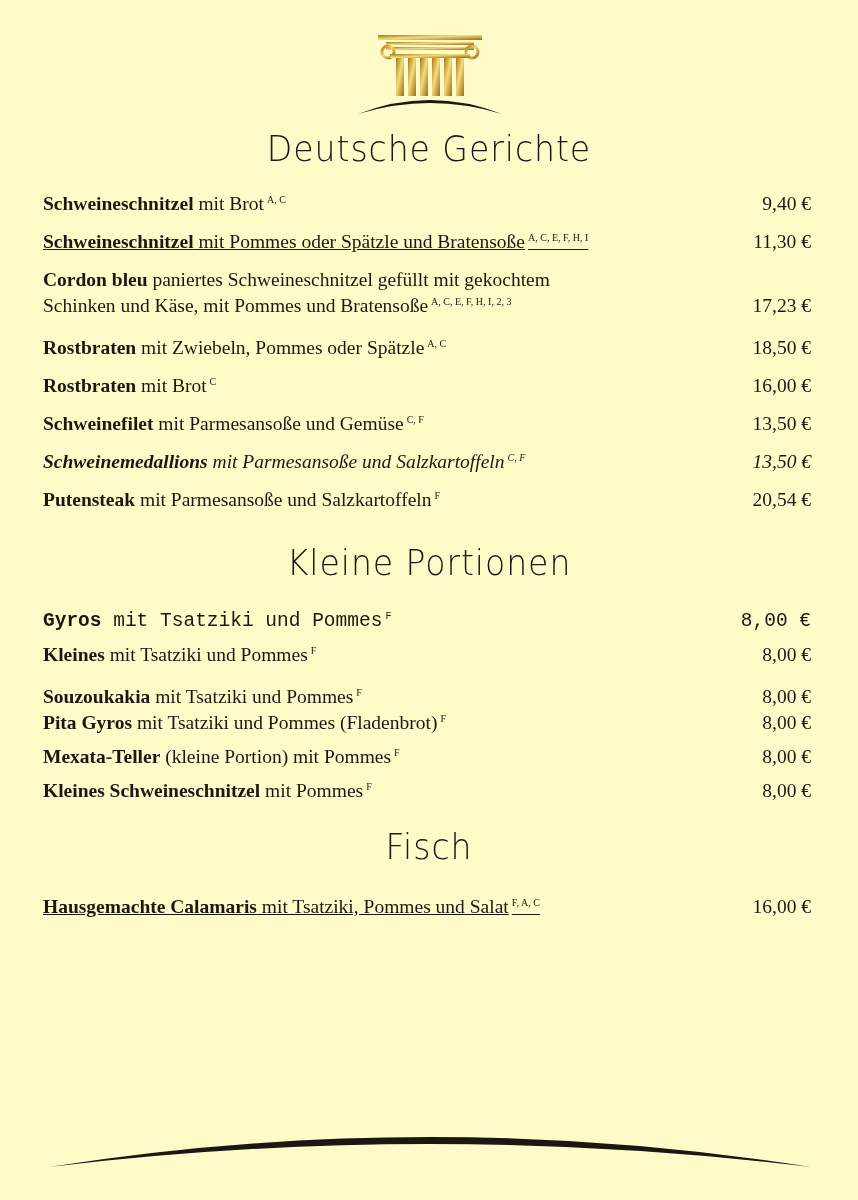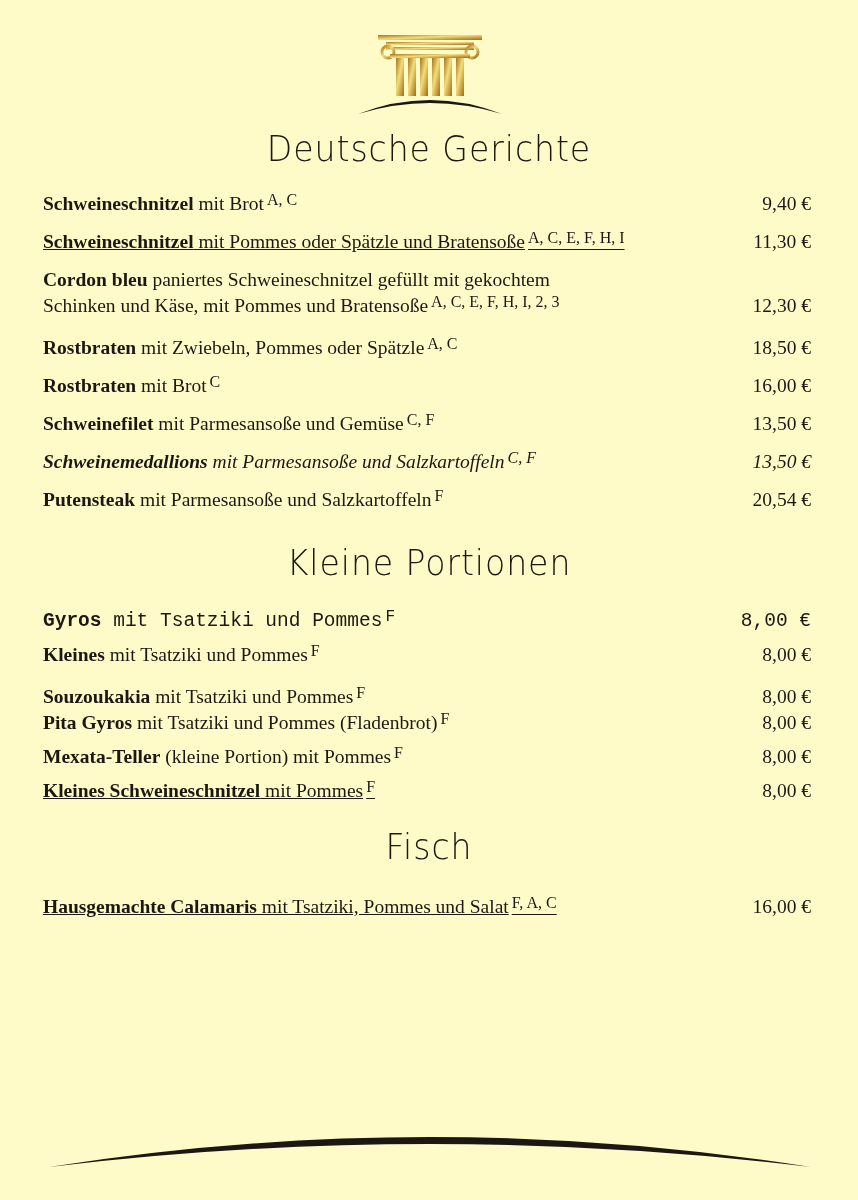--- a/index.html
+++ b/index.html
@@ -20,21 +20,21 @@
       letter-spacing: 1px;
       color: #1c1712;
       transform: scaleX(0.92);
     }
     .item {
       position: absolute; left: 43px; width: 768px;
       font-size: 19.5px; line-height: 26px;
     }
     .item .desc { display: inline; }
     .item b { font-weight: bold; }
-    .item sup { font-size: 16px; vertical-align: top; position: relative; top: -4px; margin-left: 3px; }
+    .item sup { font-size: 10px; vertical-align: top; position: relative; top: -4px; margin-left: 3px; }
     .item .price { position: absolute; right: 0; bottom: 0; }
     .swoosh { position: absolute; left: 45px; top: 1125px; width: 770px; height: 50px; }
   </style>
 </head>
 <body>
 
 <svg class="logo" viewBox="0 0 160 90">
   <defs>
     <linearGradient id="gold" x1="0" y1="0" x2="1" y2="1">
       <stop offset="0" stop-color="#a9751c"></stop>
@@ -63,21 +63,21 @@
   <b>Schweineschnitzel</b><span class="desc"> mit Brot</span><sup>A, C</sup>
   <span class="price">9,40 €</span>
 </div>
 <div class="item" style="top:229px;text-decoration:underline;">
   <b>Schweineschnitzel</b><span class="desc"> mit Pommes oder Spätzle und Bratensoße</span><sup>A, C, E, F, H, I</sup>
   <span class="price">11,30 €</span>
 </div>
 <div class="item" style="top:267px;">
   <b>Cordon bleu</b><span class="desc"> paniertes Schweineschnitzel gefüllt mit gekochtem</span><br>
   <span>Schinken und Käse, mit Pommes und Bratensoße</span><sup>A, C, E, F, H, I, 2, 3</sup>
-  <span class="price">12,30 €</span>
+  <span class="price">17,23 €</span>
 </div>
 <div class="item" style="top:335px;">
   <b>Rostbraten</b><span class="desc"> mit Zwiebeln, Pommes oder Spätzle</span><sup>A, C</sup>
   <span class="price">18,50 €</span>
 </div>
 <div class="item" style="top:373px;">
   <b>Rostbraten</b><span class="desc"> mit Brot</span><sup>C</sup>
   <span class="price">16,00 €</span>
 </div>
 <div class="item" style="top:411px;">
@@ -108,21 +108,21 @@
   <span class="price">8,00 €</span>
 </div>
 <div class="item" style="top:710px;">
   <b>Pita Gyros</b><span class="desc"> mit Tsatziki und Pommes (Fladenbrot)</span><sup>F</sup>
   <span class="price">8,00 €</span>
 </div>
 <div class="item" style="top:744px;">
   <b>Mexata-Teller</b><span class="desc"> (kleine Portion) mit Pommes</span><sup>F</sup>
   <span class="price">8,00 €</span>
 </div>
-<div class="item" style="top:778px;text-decoration:underline;">
+<div class="item" style="top:778px;">
   <b>Kleines Schweineschnitzel</b><span class="desc"> mit Pommes</span><sup>F</sup>
   <span class="price">8,00 €</span>
 </div>
 
 <div class="section-title" style="top:826px;">Fisch</div>
 
 <div class="item" style="top:894px;text-decoration:underline;">
   <b>Hausgemachte Calamaris</b><span class="desc"> mit Tsatziki, Pommes und Salat</span><sup>F, A, C</sup>
   <span class="price">16,00 €</span>
 </div>

